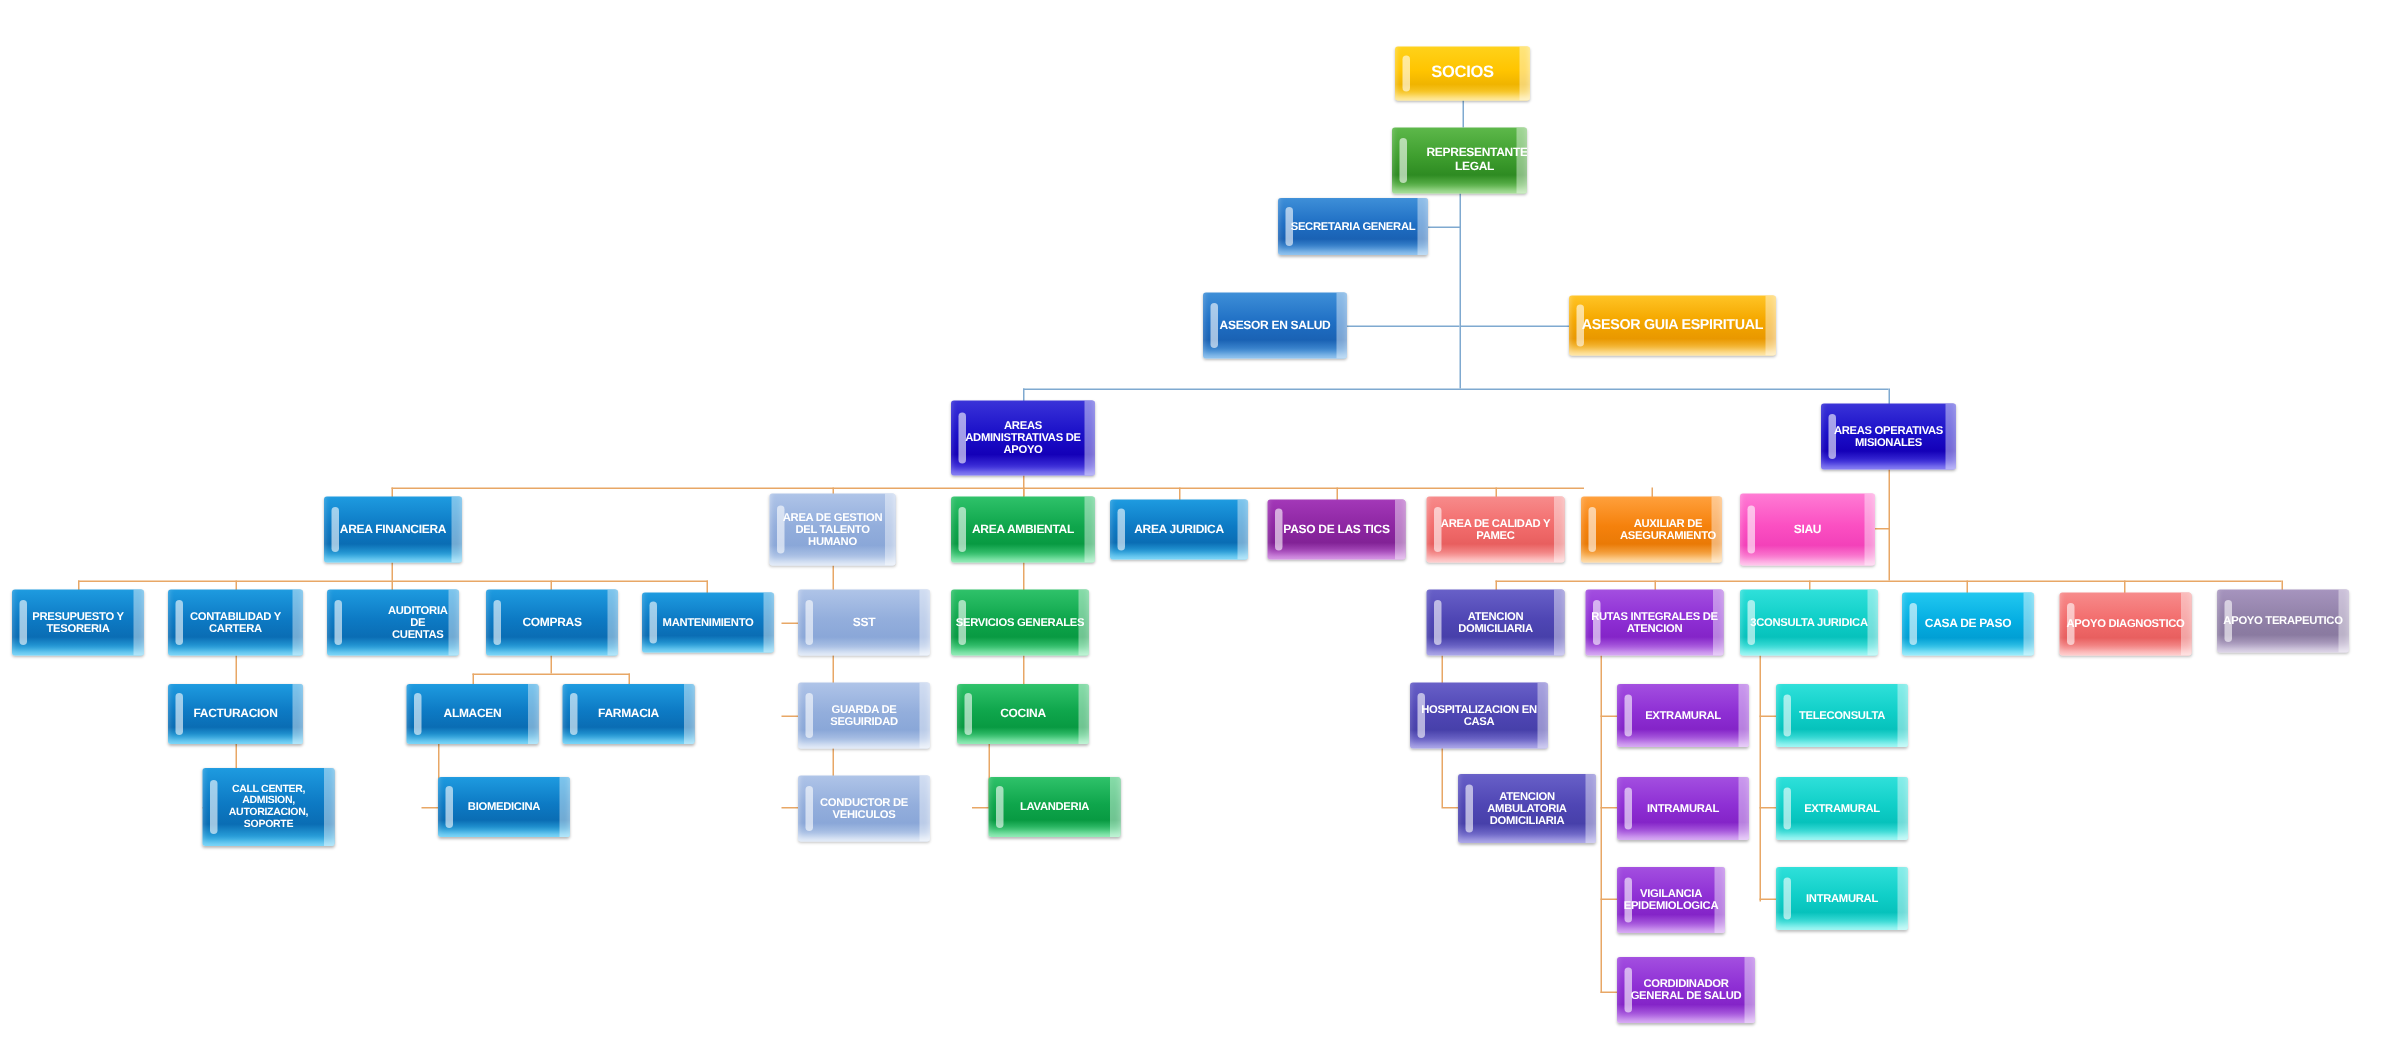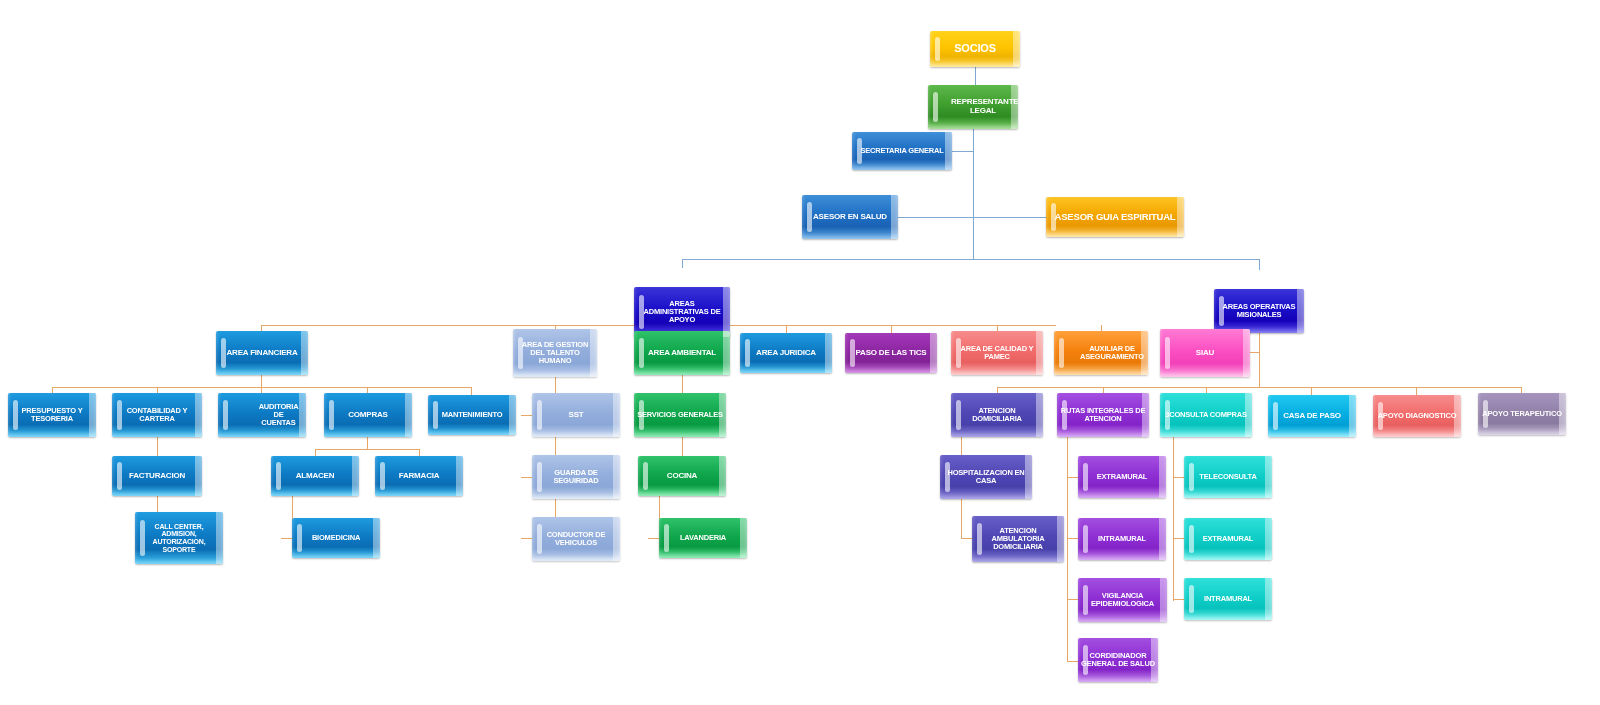--- a/index.html
+++ b/index.html
@@ -61,21 +61,21 @@
           box-shadow:inset 0 -3px 4px rgba(255,255,255,.45), 0 1px 2px rgba(0,0,0,.28);}
   .c-green{background:linear-gradient(180deg,#5DB84A 0%,#3E9E2E 45%,#2E8B22 72%,#7FD06B 100%);
           box-shadow:inset 0 -3px 4px rgba(255,255,255,.35), 0 1px 2px rgba(0,0,0,.28);padding-left:20px;}
   .c-green2{background:linear-gradient(180deg,#2FC26A 0%,#0FA64C 45%,#089A42 72%,#5FE396 100%);
           box-shadow:inset 0 -3px 4px rgba(255,255,255,.35), 0 1px 2px rgba(0,0,0,.28);}
   .c-blue{background:linear-gradient(180deg,#3E8FD8 0%,#1F6FC4 45%,#1A62B4 72%,#5FA9E8 100%);
           box-shadow:inset 0 -3px 4px rgba(255,255,255,.35), 0 1px 2px rgba(0,0,0,.28);}
   .c-blue2{background:linear-gradient(180deg,#1E9BE0 0%,#0D7AC4 45%,#0A6DB4 72%,#3FC3F5 100%);
           box-shadow:inset 0 -3px 4px rgba(255,255,255,.35), 0 1px 2px rgba(0,0,0,.28);}
   .c-navy{background:linear-gradient(180deg,#3A33D8 0%,#1A0FC8 45%,#1400B8 72%,#5A50F0 100%);
-          box-shadow:inset 0 -3px 4px rgba(255,255,255,.30), 0 1px 2px rgba(0,0,0,.30);margin-top:20px;}
+          box-shadow:inset 0 -3px 4px rgba(255,255,255,.30), 0 1px 2px rgba(0,0,0,.30);}
   .c-ltblue{background:linear-gradient(180deg,#AFC4E8 0%,#93AEDC 45%,#8AA7D8 72%,#C6D7F0 100%);
           box-shadow:inset 0 -3px 4px rgba(255,255,255,.55), 0 1px 2px rgba(0,0,0,.22);}
   .c-purple{background:linear-gradient(180deg,#A338B8 0%,#8D26A2 45%,#822296 72%,#C濃 100%);
           box-shadow:inset 0 -3px 4px rgba(255,255,255,.30), 0 1px 2px rgba(0,0,0,.28);}
   .c-violet{background:linear-gradient(180deg,#A34FE0 0%,#8E2FD4 45%,#8424C8 72%,#C98BF0 100%);
           box-shadow:inset 0 -3px 4px rgba(255,255,255,.30), 0 1px 2px rgba(0,0,0,.28);}
   .c-indigo{background:linear-gradient(180deg,#6860C8 0%,#4F46B4 45%,#4740AA 72%,#8E87E0 100%);
           box-shadow:inset 0 -3px 4px rgba(255,255,255,.30), 0 1px 2px rgba(0,0,0,.28);}
   .c-salmon{background:linear-gradient(180deg,#F78B8B 0%,#F26C6C 45%,#E85F5F 72%,#FFB3B3 100%);
           box-shadow:inset 0 -3px 4px rgba(255,255,255,.40), 0 1px 2px rgba(0,0,0,.25);}
@@ -286,30 +286,30 @@
       <div class="node c-violet" style="left: 1057px; top: 393px; width: 92px; height: 44px;">
         <span class="lbl" style="font-size: 7.5px;">RUTAS INTEGRALES DE
 ATENCION</span>
       </div>
       <div class="node c-violet" style="left: 1078px; top: 456px; width: 88px; height: 42px;">
         <span class="lbl" style="font-size: 7.5px;">EXTRAMURAL</span>
       </div>
       <div class="node c-violet" style="left: 1078px; top: 518px; width: 88px; height: 42px;">
         <span class="lbl" style="font-size: 7.5px;">INTRAMURAL</span>
       </div>
-      <div class="node c-violet" style="left: 1078px; top: 578px; width: 89px; height: 44px;">
+      <div class="node c-violet" style="left: 1078px; top: 578px; width: 72px; height: 44px;">
         <span class="lbl" style="font-size: 7.5px;">VIGILANCIA
 EPIDEMIOLOGICA</span>
       </div>
-      <div class="node c-violet" style="left: 1078px; top: 638px; width: 80px; height: 44px;">
+      <div class="node c-violet" style="left: 1078px; top: 638px; width: 92px; height: 44px;">
         <span class="lbl" style="font-size: 7.5px;">CORDIDINADOR
 GENERAL  DE SALUD</span>
       </div>
       <div class="node c-teal" style="left: 1160px; top: 393px; width: 92px; height: 44px;">
-        <span class="lbl" style="font-size: 7.5px;">3CONSULTA COMPRAS</span>
+        <span class="lbl" style="font-size: 7.5px;">3CONSULTA JURIDICA</span>
       </div>
       <div class="node c-teal" style="left: 1184px; top: 456px; width: 88px; height: 42px;">
         <span class="lbl" style="font-size: 7.5px;">TELECONSULTA</span>
       </div>
       <div class="node c-teal" style="left: 1184px; top: 518px; width: 88px; height: 42px;">
         <span class="lbl" style="font-size: 7.5px;">EXTRAMURAL</span>
       </div>
       <div class="node c-teal" style="left: 1184px; top: 578px; width: 88px; height: 42px;">
         <span class="lbl" style="font-size: 7.5px;">INTRAMURAL</span>
       </div>

